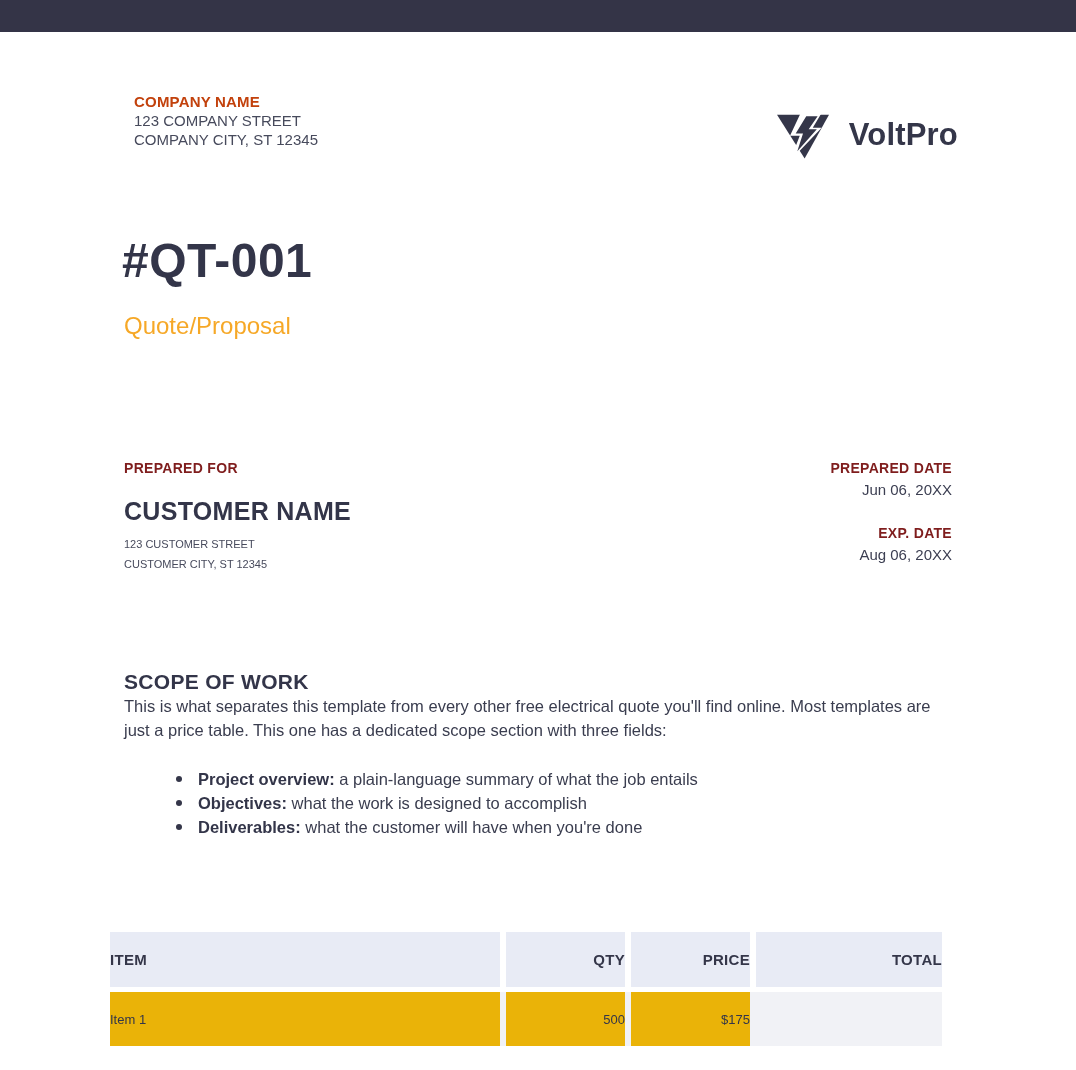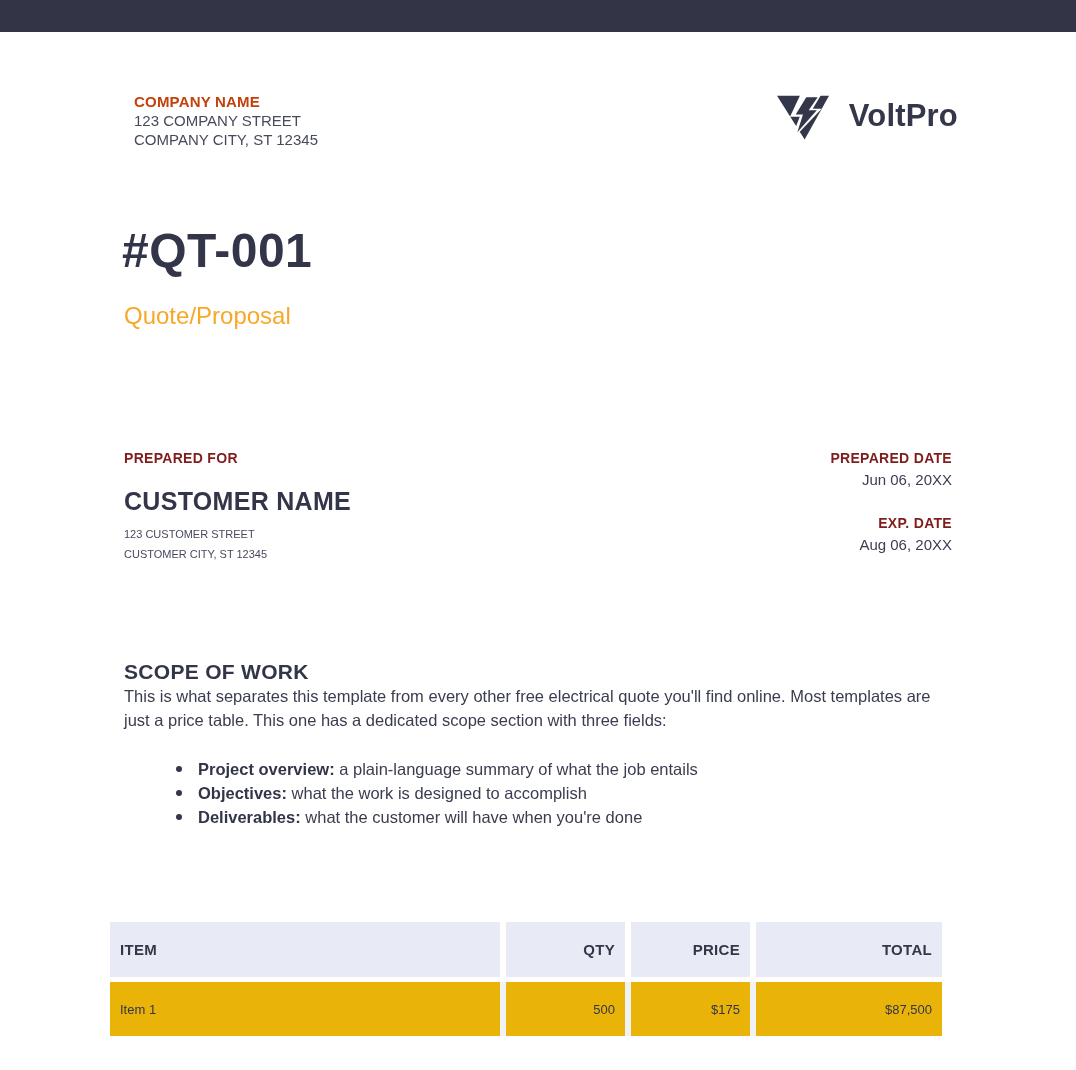--- a/index.html
+++ b/index.html
@@ -22,21 +22,21 @@
     align-items: flex-start;
   }
   .company-name {
     font-size: 15px; font-weight: bold; line-height: 19px;
     letter-spacing: 0.2px; color: #c2410c;
   }
   .company-addr {
     font-size: 15px; line-height: 19px; color: #474a5c;
   }
   .brand {
-    display: flex; align-items: center; gap: 20px; margin-top: 0;
+    display: flex; align-items: center; gap: 20px; margin-top: 19px;
   }
   .brand svg { display: block; }
   .brand-name {
     font-size: 31px; font-weight: bold; color: #343649; letter-spacing: 0.2px;
   }
   
   .quote-number {
     margin: 76px 124px 0 122px;
     font-size: 48px; font-weight: bold; letter-spacing: 0.5px;
     line-height: 52px; color: #333549;
@@ -116,21 +116,21 @@
     color: #343649;
   }
   .t-body { background: #f1f2f6; margin-top: 5px; }
   .t-body .t-cell {
     background: #eab308;
     height: 54px;
     font-size: 13px; color: #33364a;
   }
   .t-cell {
     display: flex; align-items: center;
-    padding: 0 10px;
+    padding: 0 0;
   }
   .t-cell.num { justify-content: flex-end; }
 </style>
 </head>
 <body>
 
 <div class="topbar"></div>
 
 <div class="header-row">
   <div>
@@ -188,15 +188,14 @@
   <div class="t-row t-head">
     <div class="t-cell">ITEM</div>
     <div class="t-cell num">QTY</div>
     <div class="t-cell num">PRICE</div>
     <div class="t-cell num">TOTAL</div>
   </div>
   <div class="t-row t-body">
     <div class="t-cell">Item 1</div>
     <div class="t-cell num">500</div>
     <div class="t-cell num">$175</div>
-    <div class="t-cell num">$87,500</div>
   </div>
 </div>
 
 </body></html>

